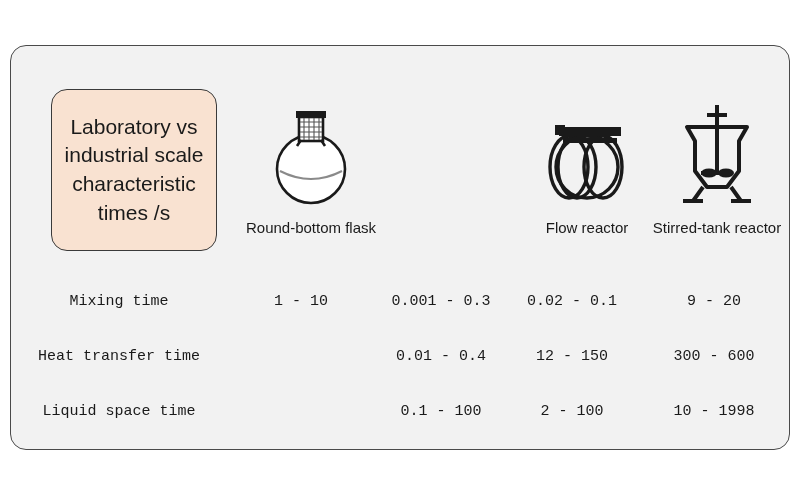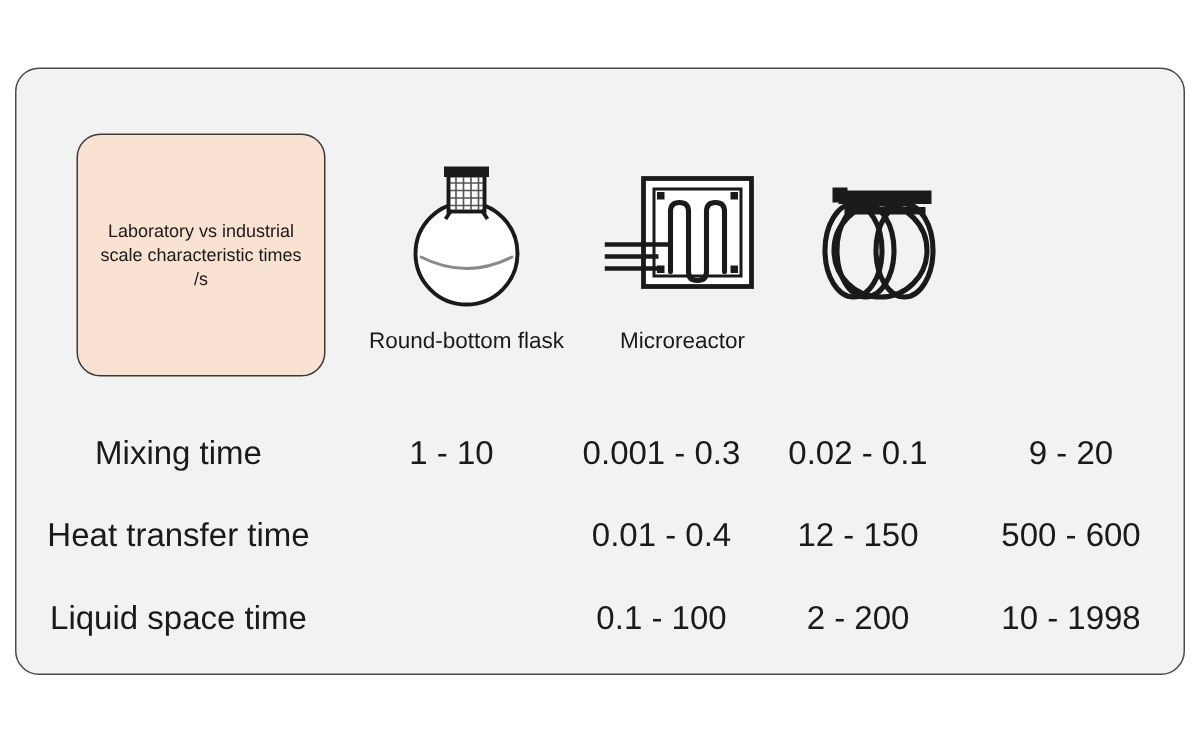--- a/index.html
+++ b/index.html
@@ -36,21 +36,21 @@
     box-sizing: border-box;
     background: #f9e2d1;
     border: 1.6px solid #3a3a3a;
     border-radius: 16px;
     display: flex;
     align-items: center;
     justify-content: center;
     text-align: center;
   }
   #legend-chip .chip-text {
-    font-size: 12px;
+    font-size: 21px;
     line-height: 1.36;
     color: #1a1a1a;
     padding: 0 10px;
   }
 
   
   .col {
     position: absolute;
     top: 43px;
     width: 148px;
@@ -77,26 +77,27 @@
   
   #data-table {
     position: absolute;
     left: 0;
     top: 228px;
     width: 780px;
     border-collapse: collapse;
     table-layout: fixed;
   }
   #data-table td {
-    font-size: 22px;
+    font-size: 15px;
     color: #1a1a1a;
     text-align: center;
     height: 55px;
     vertical-align: middle;
     padding: 0;
+    font-family: Liberation Mono, monospace;
   }
   td.row-label { width: 216px; }
   td.c0 { width: 148px; }
   td.c1 { width: 132px; }
   td.c2 { width: 130px; }
   td.c3 { width: 154px; }
 
   svg { display: block; }
 </style>
 </head>
@@ -118,78 +119,75 @@
           <path d="M32 25 L54 25 M32 30 L54 30 M32 35 L54 35 M32 40 L54 40"></path>
           <path d="M36 21 L36 43 M41 21 L41 43 M46 21 L46 43 M51 21 L51 43"></path>
         </g>
         <rect x="28" y="14" width="30" height="7" fill="#1a1a1a"></rect>
         <path d="M33 43 L29 49 M53 43 L57 49" stroke="#1a1a1a" stroke-width="2.6" fill="none"></path>
       </svg>
     </div>
     <div class="col-label">Round-bottom flask</div>
   </div>
 
-  <div class="col" id="col-1">
-    <div class="col-icon">
-      <svg width="104" height="98" viewBox="0 0 104 98" aria-hidden="true">
-        <rect x="26" y="8" width="72" height="72" fill="#ffffff" stroke="#1a1a1a" stroke-width="3.2"></rect>
-        <rect x="33" y="15" width="58" height="58" fill="none" stroke="#1a1a1a" stroke-width="2"></rect>
-        <g fill="#1a1a1a">
-          <rect x="35" y="17" width="5" height="5"></rect>
-          <rect x="84" y="17" width="5" height="5"></rect>
-          <rect x="35" y="66" width="5" height="5"></rect>
-          <rect x="84" y="66" width="5" height="5"></rect>
-        </g>
-        <path d="M44 70 L44 30 Q44 24 50 24 Q56 24 56 30 L56 70 Q56 76 62 76 Q68 76 68 70 L68 30 Q68 24 74 24 Q80 24 80 30 L80 70" fill="none" stroke="#1a1a1a" stroke-width="3.4" stroke-linecap="round"></path>
-        <g stroke="#1a1a1a" stroke-width="3">
-          <path d="M0 52 L44 52"></path>
-          <path d="M0 60 L36 60"></path>
-          <path d="M0 68 L36 68"></path>
-        </g>
-      </svg>
-    </div>
-    <div class="col-label">Microreactor</div>
-  </div>
 
   <div class="col" id="col-2">
     <div class="col-icon">
       <svg width="100" height="100" viewBox="0 0 100 100" aria-hidden="true">
         <g fill="none" stroke="#1a1a1a" stroke-width="3.4">
           <ellipse cx="32" cy="58" rx="19" ry="31"></ellipse>
           <ellipse cx="40" cy="58" rx="19" ry="31"></ellipse>
           <ellipse cx="66" cy="58" rx="19" ry="31"></ellipse>
           <circle cx="50" cy="58" r="31"></circle>
         </g>
         <rect x="22" y="18" width="62" height="9" fill="#1a1a1a"></rect>
         <rect x="26" y="29" width="54" height="5" fill="#1a1a1a"></rect>
         <rect x="18" y="16" width="10" height="10" fill="#1a1a1a"></rect>
       </svg>
     </div>
+    <div class="col-label">Flow reactor</div>
   </div>
 
+  <div class="col" id="col-3">
+    <div class="col-icon">
+      <svg width="96" height="112" viewBox="0 0 96 112" aria-hidden="true">
+        <g fill="none" stroke="#1a1a1a" stroke-width="4" stroke-linejoin="round">
+          <path d="M18 30 L78 30 L70 44 L70 74 L58 90 L38 90 L26 74 L26 44 Z"></path>
+          <path d="M48 8 L48 76"></path>
+          <path d="M38 18 L58 18"></path>
+          <path d="M32 76 L64 76"></path>
+          <path d="M34 90 L24 104 M62 90 L72 104"></path>
+          <path d="M14 104 L34 104 M62 104 L82 104"></path>
+        </g>
+        <ellipse cx="40" cy="76" rx="8" ry="4.5" fill="#1a1a1a"></ellipse>
+        <ellipse cx="57" cy="76" rx="8" ry="4.5" fill="#1a1a1a"></ellipse>
+      </svg>
+    </div>
+    <div class="col-label">Stirred-tank reactor</div>
+  </div>
 
   <table id="data-table">
     <tbody>
       <tr>
         <td class="row-label">Mixing time</td>
         <td class="c0">1 - 10</td>
         <td class="c1">0.001 - 0.3</td>
         <td class="c2">0.02 - 0.1</td>
         <td class="c3">9 - 20</td>
       </tr>
       <tr>
         <td class="row-label">Heat transfer time</td>
         <td class="c0"></td>
         <td class="c1">0.01 - 0.4</td>
         <td class="c2">12 - 150</td>
-        <td class="c3">500 - 600</td>
+        <td class="c3">300 - 600</td>
       </tr>
       <tr>
         <td class="row-label">Liquid space time</td>
         <td class="c0"></td>
         <td class="c1">0.1 - 100</td>
-        <td class="c2">2 - 200</td>
+        <td class="c2">2 - 100</td>
         <td class="c3">10 - 1998</td>
       </tr>
     </tbody>
   </table>
 
 </div>
 
 </body></html>

